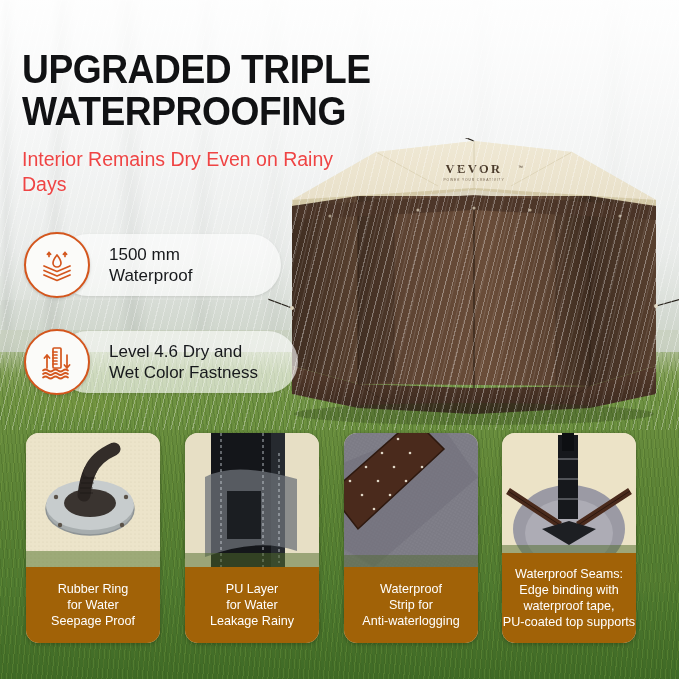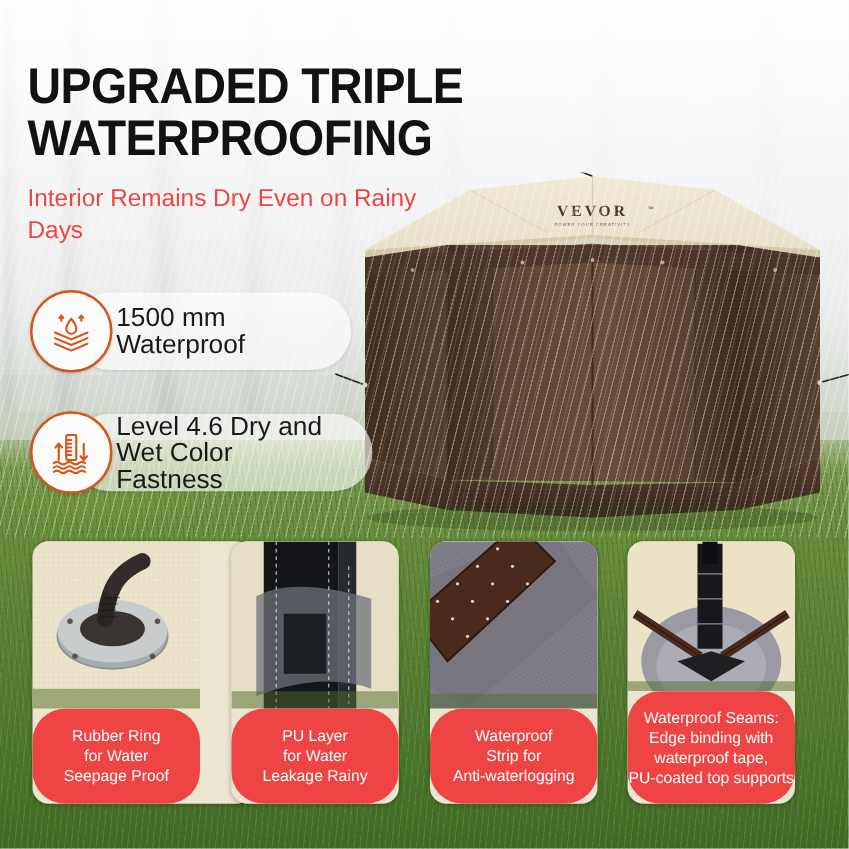--- a/index.html
+++ b/index.html
@@ -77,22 +77,22 @@
   
   .badge{position:absolute;height:66px;}
   .badge .pill{
     position:absolute;left:33px;top:2px;height:62px;
     background:rgba(255,255,255,.62);
     border-radius:31px;
     box-shadow:0 1px 3px rgba(0,0,0,.10);
     display:flex;align-items:center;
   }
   .badge .pill-text{
-    margin-left:36px;margin-right:22px;
-    color:#17191c;font-size:21px;line-height:21px;white-space:pre-line;
+    margin-left:52px;margin-right:22px;
+    color:#17191c;font-size:17px;line-height:21px;white-space:pre-line;
   }
   .badge .circ{
     position:absolute;left:0;top:0;width:66px;height:66px;border-radius:50%;
     background:#fbfbf9;border:2px solid #d4561d;
     box-sizing:border-box;
     display:flex;align-items:center;justify-content:center;
     box-shadow:0 1px 3px rgba(0,0,0,.18);
   }
   #badge1{left:24px;top:232px;}
   #badge1 .pill{width:224px;}
@@ -103,28 +103,28 @@
   .cards{position:absolute;left:0;top:433px;width:679px;height:212px;}
   .card{
     position:absolute;top:0;width:134px;height:210px;
     border-radius:13px;overflow:hidden;
     background:#ece5cf;
     box-shadow:0 1px 4px rgba(0,0,0,.28);
   }
   .card .photo{position:absolute;left:0;top:0;width:134px;height:134px;overflow:hidden;}
   .card .cap{
     position:absolute;left:0;bottom:0;width:134px;
-    background:#ef4444;color:#ffffff;
+    background:#a16207;color:#ffffff;
     display:flex;align-items:center;justify-content:center;text-align:center;
-    font-size:12.6px;line-height:16px;white-space:pre-line;font-weight:normal;border-radius:26px;
+    font-size:12.6px;line-height:16px;white-space:pre-line;font-weight:normal;
   }
   .card.c3lines .cap{height:76px;}
   .card.c4lines .cap{height:90px;}
   .card.c4lines .photo{height:120px;}
-  #card1{left:26px;padding-left:42px;} #card2{left:185px;} #card3{left:344px;} #card4{left:502px;}
+  #card1{left:26px;} #card2{left:185px;} #card3{left:344px;} #card4{left:502px;}
 </style>
 </head>
 <body>
 
 <div id="stage">
 
   <div class="bg-sky"></div>
   <div class="bg-trees"></div>
   <div class="bg-fog"></div>
   <div class="bg-grass"></div>

